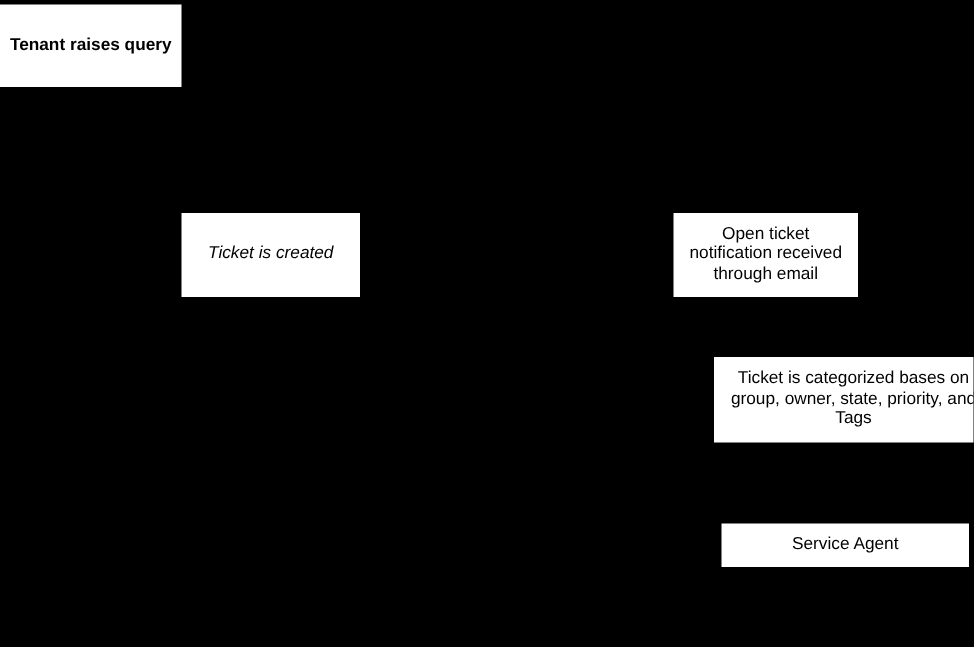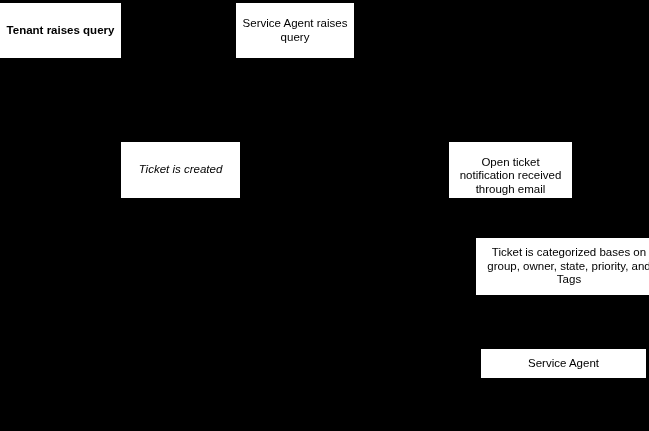--- a/index.html
+++ b/index.html
@@ -42,29 +42,26 @@
 </style>
 </head>
 <body>
 
 <div id="canvas">
 
   <div class="node" style="left:0px; top:3px; width:121px; height:55px;font-weight:bold;">
     <span class="label">Tenant raises query</span>
   </div>
 
-  <div class="node" style="left:236px; top:3px; width:118px; height:55px;">
-    <span class="label">Service Agent raises query</span>
-  </div>
 
   <div class="node" style="left:121px; top:142px; width:119px; height:56px;font-style:italic;">
     <span class="label">Ticket is created</span>
   </div>
 
-  <div class="node" style="left:449px; top:142px; width:123px; height:56px;align-items:flex-end;">
+  <div class="node" style="left:449px; top:142px; width:123px; height:56px;">
     <span class="label">Open ticket notification received through email</span>
   </div>
 
   <div class="node" style="left:476px; top:238px; width:186px; height:57px;">
     <span class="label">Ticket is categorized bases on group, owner, state, priority, and Tags</span>
   </div>
 
   <div class="node" style="left:481px; top:349px; width:165px; height:29px;">
     <span class="label">Service Agent</span>
   </div>

